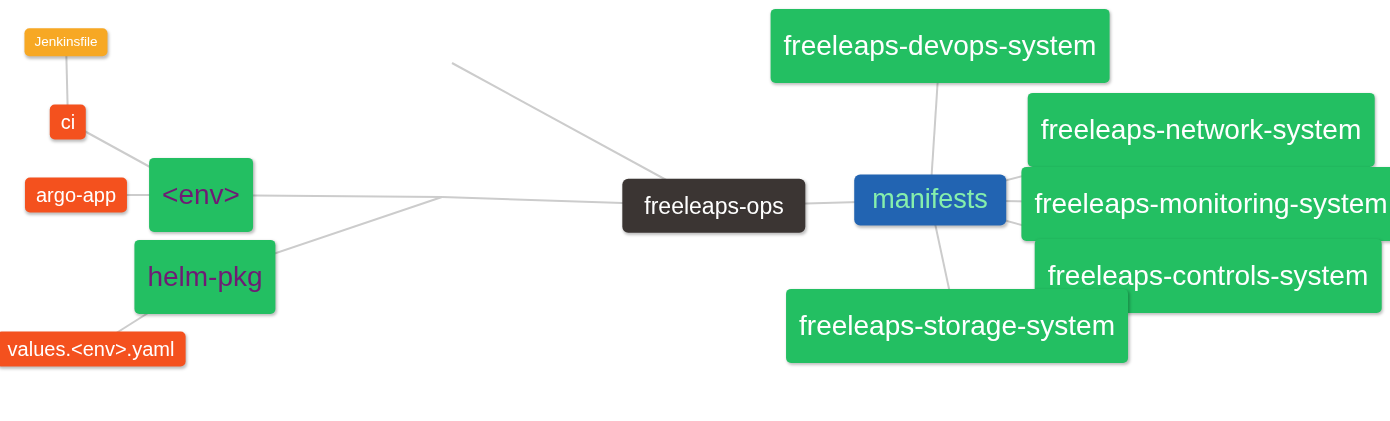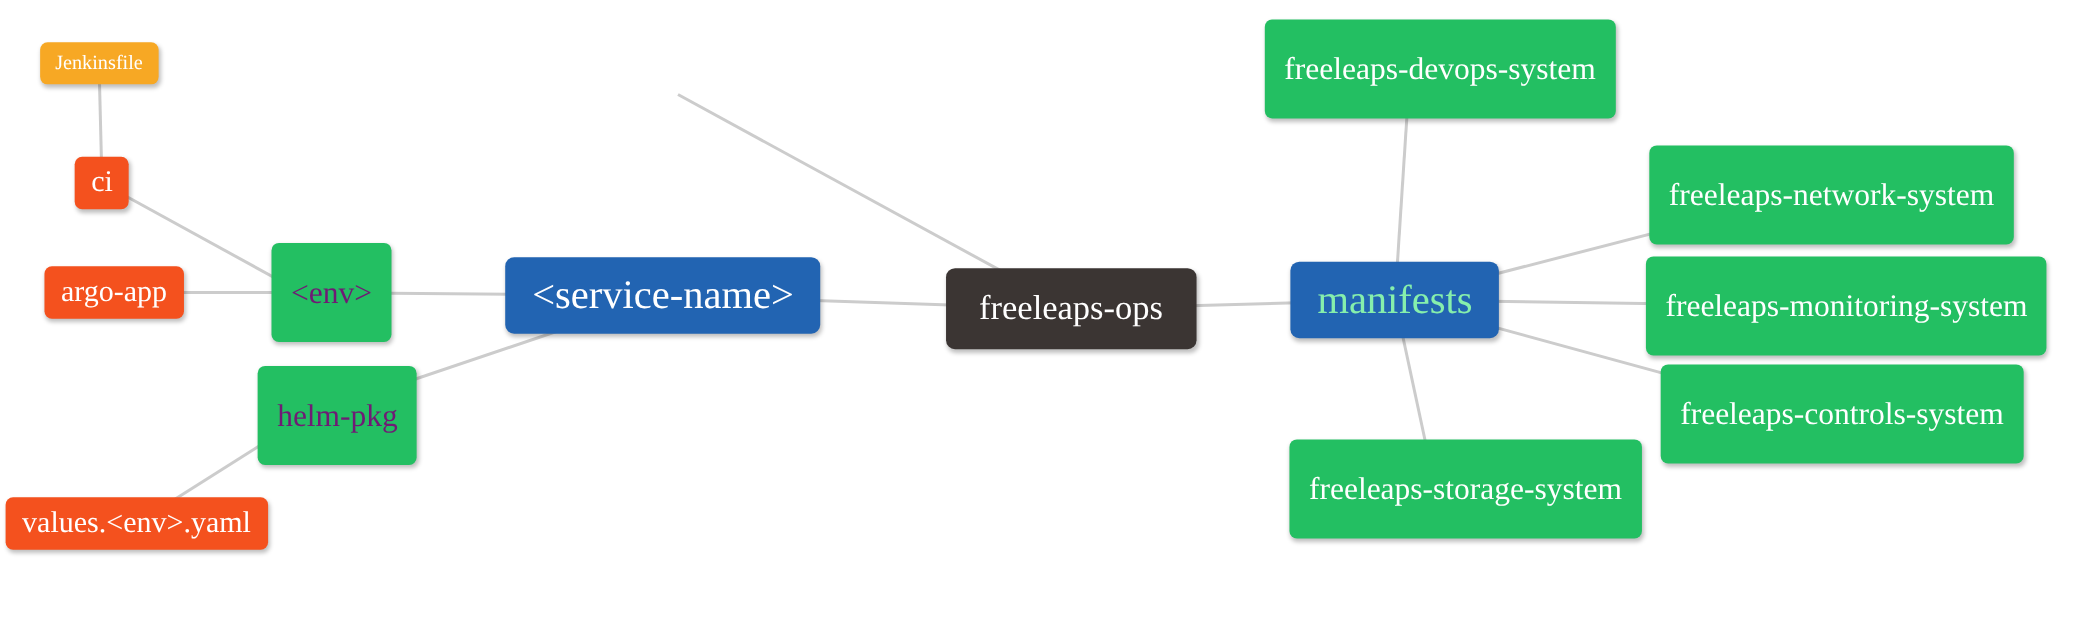--- a/index.html
+++ b/index.html
@@ -26,25 +26,24 @@
   .node {
     position: absolute;
     transform: translate(-50%, -50%);
     color: #ffffff;
     border-radius: 5px;
     white-space: nowrap;
     line-height: 1.15;
     box-shadow: 1px 2px 3px rgba(0,0,0,0.25);
     cursor: pointer;
     text-align: center;
-    font-family: Liberation Serif, serif;
   }
   .level-0 { font-size: 23px; padding: 14px 22px; border-radius: 6px; }
   .level-1 { font-size: 27px; padding: 10px 18px; border-radius: 6px; }
-  .level-2 { font-size: 21px; padding: 21px 13px; margin-left: 20px; }
+  .level-2 { font-size: 28px; padding: 21px 13px; }
   .level-3 { font-size: 20px; padding: 6px 11px; }
   .level-4 { font-size: 13.5px; padding: 6px 10px; }
 </style>
 </head>
 <body>
 
 <div class="canvas">
   <svg class="edge-layer" viewBox="0 0 1390 421" width="1390" height="421">
       <line x1="66" y1="42" x2="68" y2="122" stroke="#cccccc" stroke-width="2"></line>
       <line x1="68" y1="122" x2="201" y2="195" stroke="#cccccc" stroke-width="2"></line>
@@ -59,21 +58,20 @@
       <line x1="930" y1="200" x2="1201" y2="130" stroke="#cccccc" stroke-width="2"></line>
       <line x1="930" y1="200" x2="1211" y2="204" stroke="#cccccc" stroke-width="2"></line>
       <line x1="930" y1="200" x2="1208" y2="276" stroke="#cccccc" stroke-width="2"></line>
       <line x1="930" y1="200" x2="957" y2="326" stroke="#cccccc" stroke-width="2"></line>
     </svg>
 
 <div class="node level-4" style="left: 66px; top: 42px; background: rgb(247, 168, 36); color: rgb(255, 255, 255);">Jenkinsfile</div>
     <div class="node level-3" style="left: 68px; top: 122px; background: rgb(244, 81, 30); color: rgb(255, 255, 255);">ci</div>
     <div class="node level-3" style="left: 76px; top: 195px; background: rgb(244, 81, 30); color: rgb(255, 255, 255);">argo-app</div>
     <div class="node level-2" style="left: 201px; top: 195px; background: rgb(35, 191, 98); color: #701a75;">&lt;env&gt;</div>
-    <div class="node level-1" style="left: 442px; top: 197px; background: rgb(34, 100, 178); color: rgb(255, 255, 255);">&lt;service-name&gt;</div>
     <div class="node level-2" style="left: 205px; top: 277px; background: rgb(35, 191, 98); color: #701a75;">helm-pkg</div>
     <div class="node level-3" style="left: 91px; top: 349px; background: rgb(244, 81, 30); color: rgb(255, 255, 255);">values.&lt;env&gt;.yaml</div>
     <div class="node level-0" style="left: 714px; top: 206px; background: rgb(59, 53, 51); color: rgb(255, 255, 255);">freeleaps-ops</div>
     <div class="node level-1" style="left: 930px; top: 200px; background: rgb(34, 100, 178); color: #86efac;">manifests</div>
     <div class="node level-2" style="left: 940px; top: 46px; background: rgb(35, 191, 98); color: rgb(255, 255, 255);">freeleaps-devops-system</div>
     <div class="node level-2" style="left: 1201px; top: 130px; background: rgb(35, 191, 98); color: rgb(255, 255, 255);">freeleaps-network-system</div>
     <div class="node level-2" style="left: 1211px; top: 204px; background: rgb(35, 191, 98); color: rgb(255, 255, 255);">freeleaps-monitoring-system</div>
     <div class="node level-2" style="left: 1208px; top: 276px; background: rgb(35, 191, 98); color: rgb(255, 255, 255);">freeleaps-controls-system</div>
     <div class="node level-2" style="left: 957px; top: 326px; background: rgb(35, 191, 98); color: rgb(255, 255, 255);">freeleaps-storage-system</div>
   </div>

